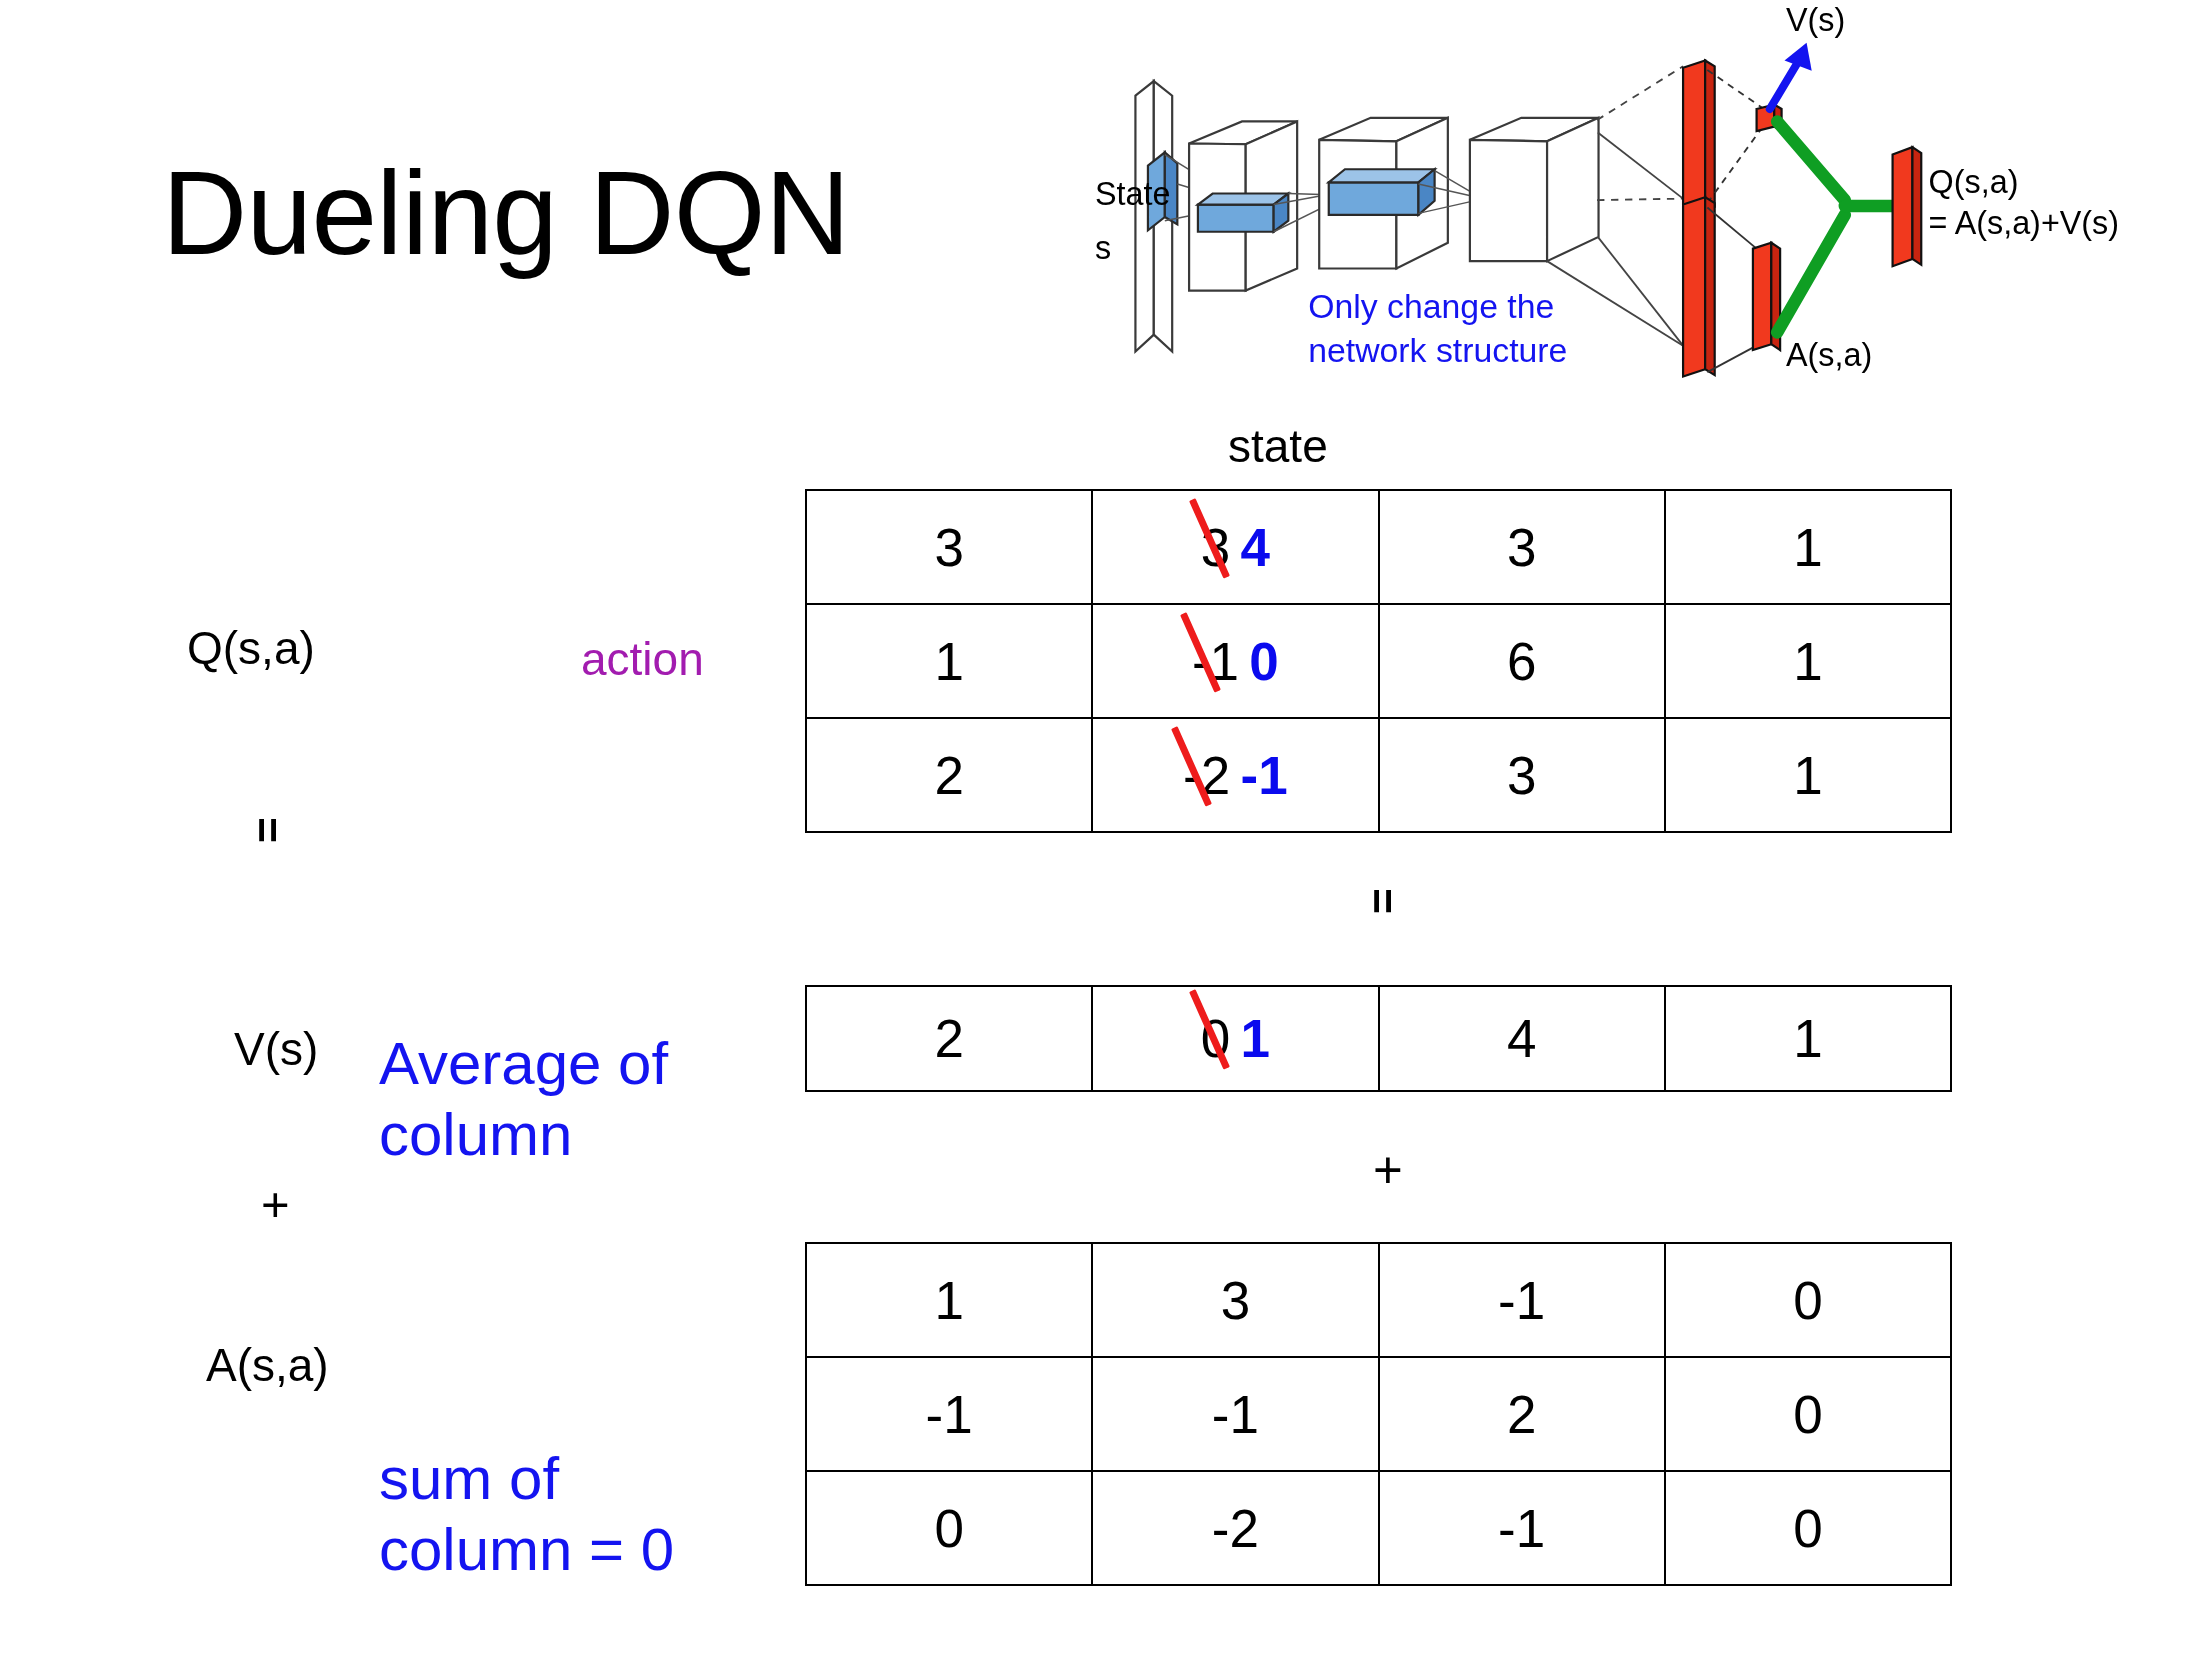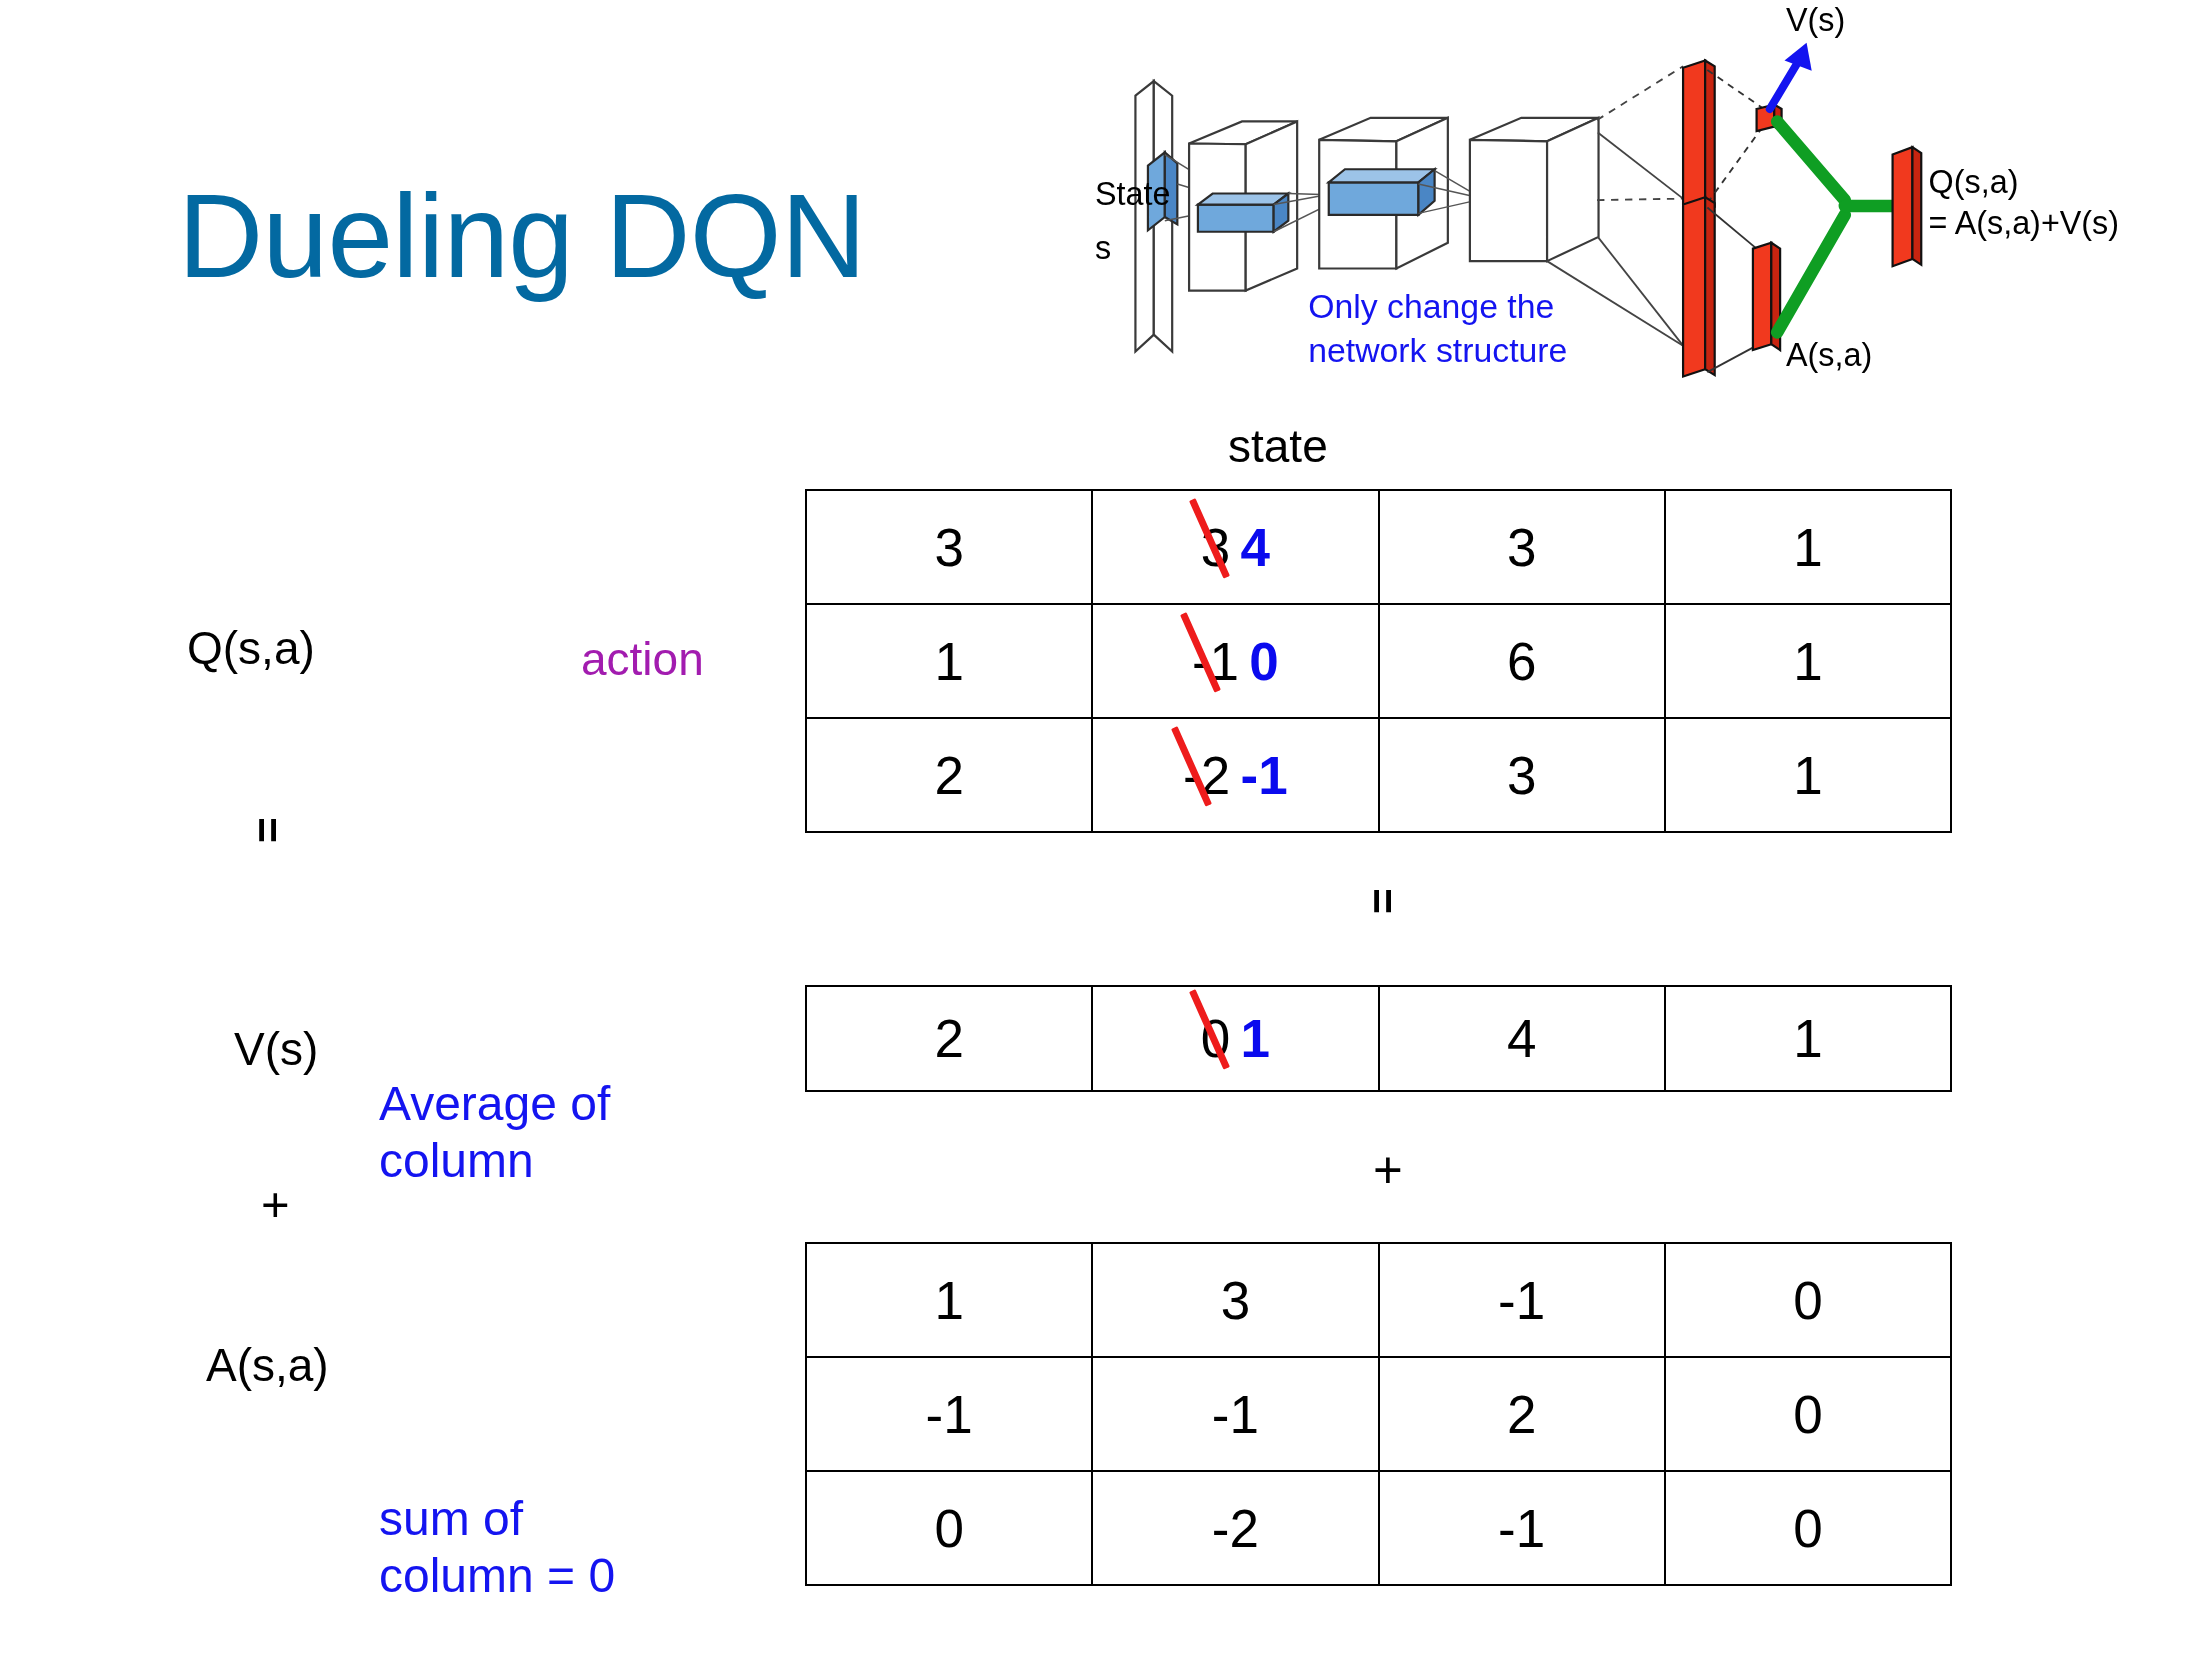--- a/index.html
+++ b/index.html
@@ -15,29 +15,28 @@
     position: relative;
     width: 2205px;
     height: 1654px;
     background: #ffffff;
     overflow: hidden;
   }
 
   
   #title {
     position: absolute;
-    left: 178px;
+    left: 162px;
     top: 154px;
     font-size: 118px;
     line-height: 1.0;
     font-weight: 400;
     letter-spacing: -0.7px;
-    color: #0369a1;
-    white-space: nowrap;
-    margin-top: 23px;
+    color: #000000;
+    white-space: nowrap;
   }
 
   
   #diagram {
     position: absolute;
     left: 1095px;
     top: 0px;
     width: 1110px;
     height: 412px;
   }
@@ -53,25 +52,24 @@
 
   
   .left-label {
     position: absolute;
     font-size: 46px;
     color: #000000;
     white-space: nowrap;
   }
   .blue-note {
     position: absolute;
-    font-size: 48px;
+    font-size: 60px;
     color: #1414f0;
     line-height: 1.18;
     white-space: nowrap;
-    margin-top: 47px;
   }
   .op-sign {
     position: absolute;
     font-size: 49px;
     color: #000000;
     white-space: nowrap;
     font-weight: 500;
   }
   .op-eq {
     position: absolute;

